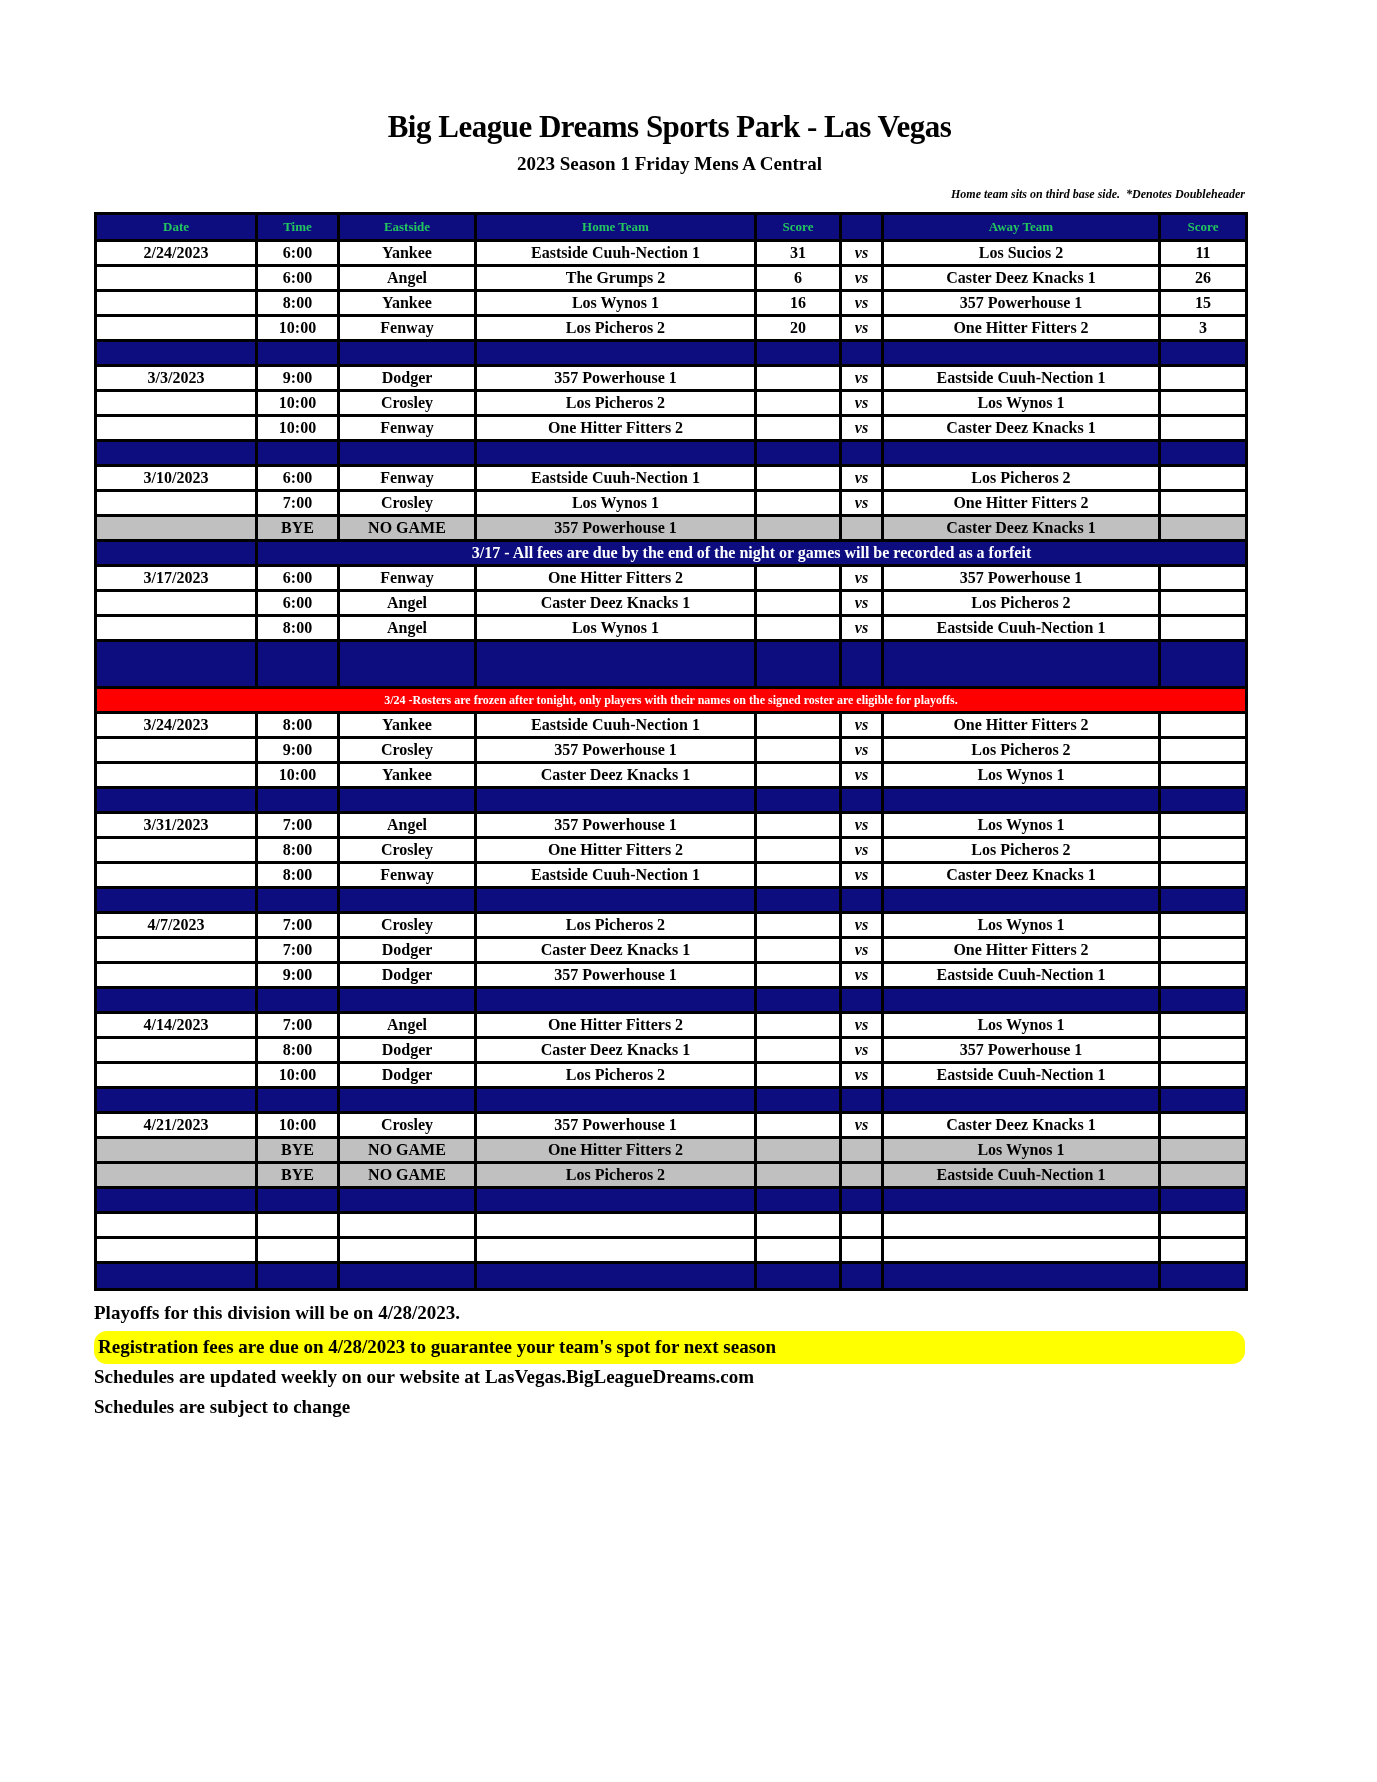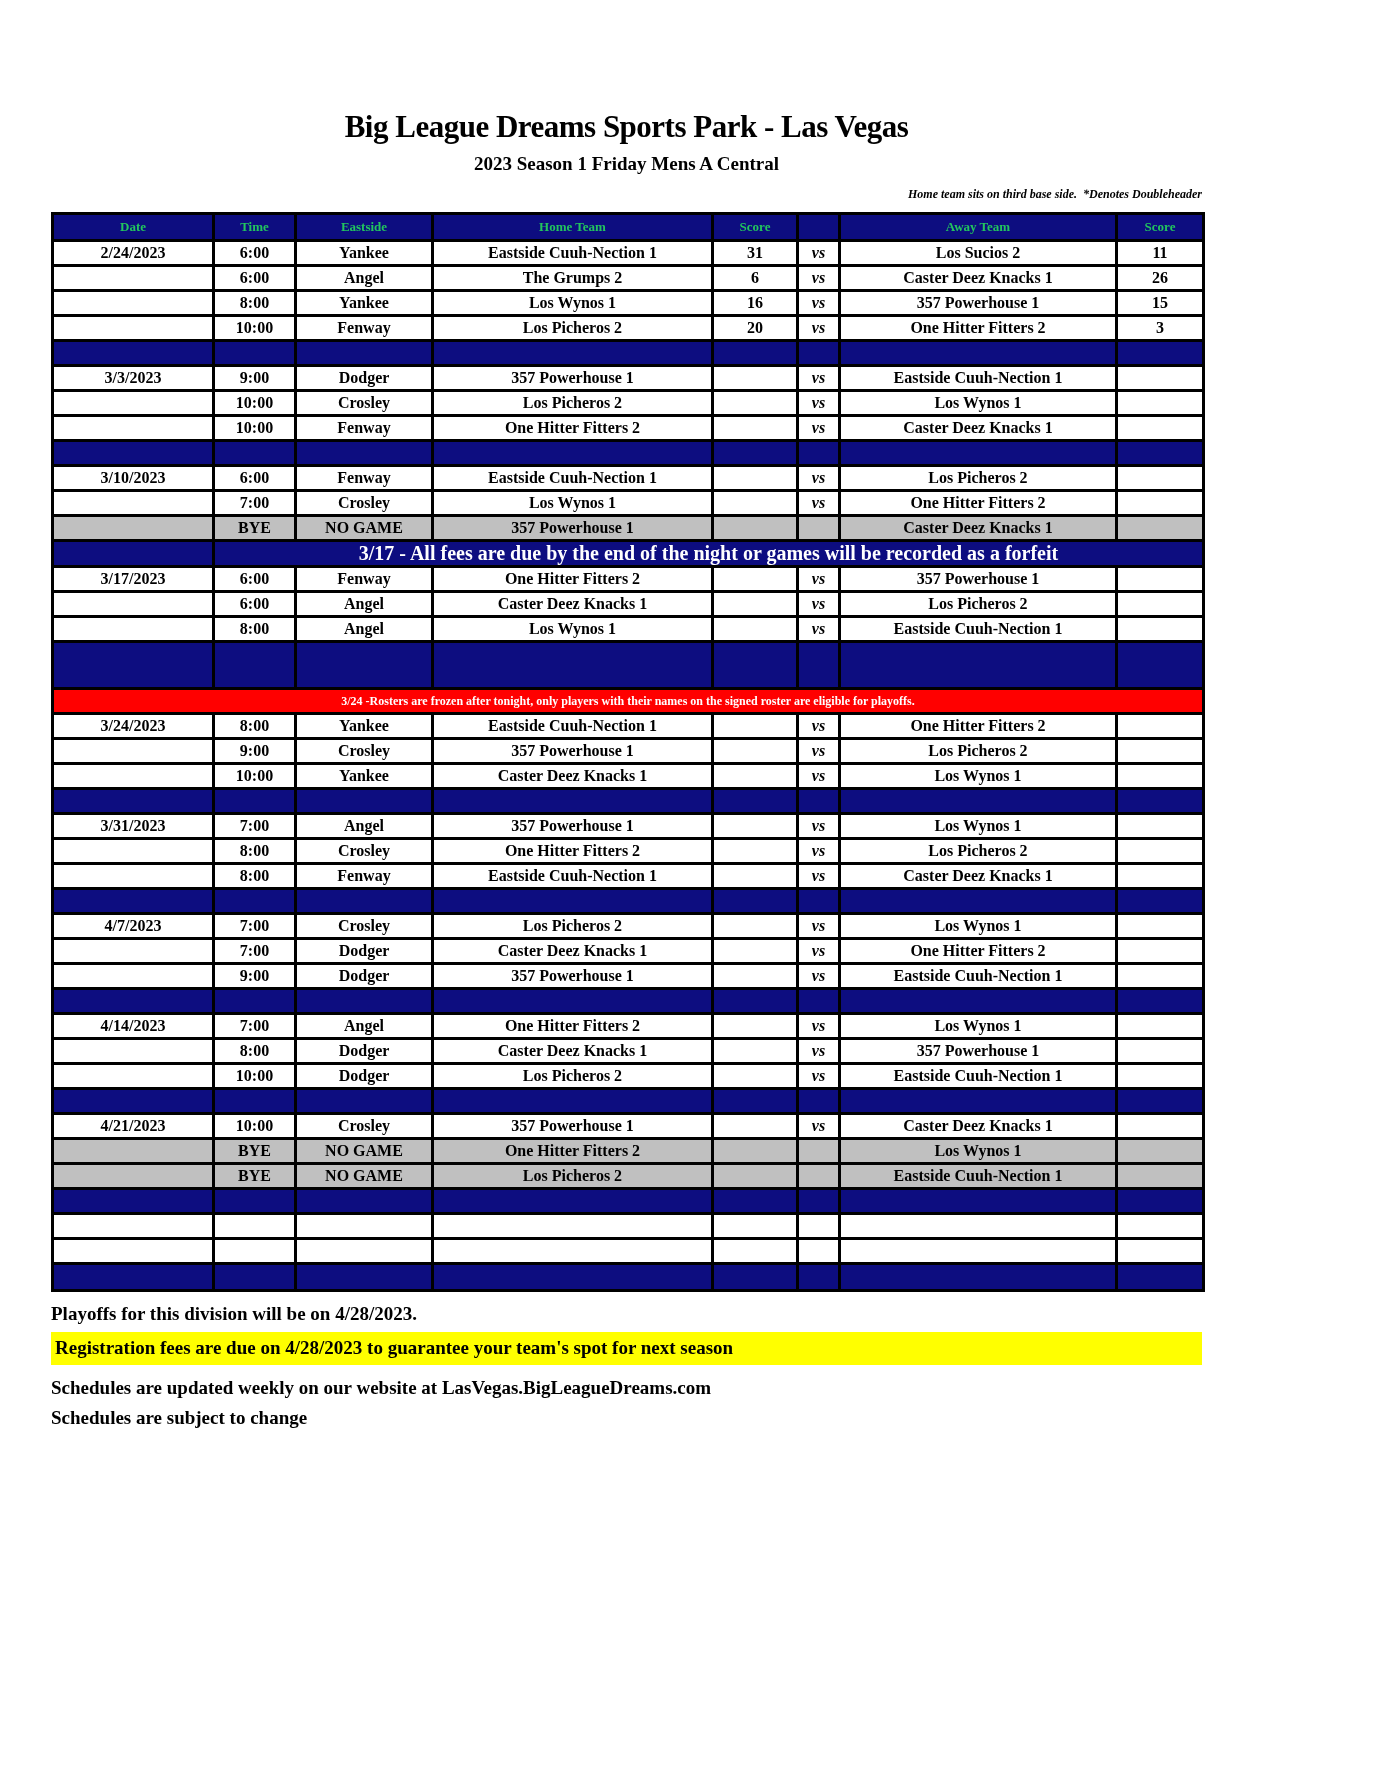--- a/index.html
+++ b/index.html
@@ -9,21 +9,21 @@
     --gray:#c0c0c0;
     --border:#000000;
   }
   *{margin:0;padding:0;box-sizing:border-box;}
   body{background:#888;}
   .page{
     width:1377px;height:1782px;background:#ffffff;position:relative;
     font-family:"Liberation Serif","DejaVu Serif",serif;color:#000;
     overflow:hidden;
   }
-  .content{padding-top:108px;padding-left:51px;width:1258px;}
+  .content{padding-top:108px;padding-left:94px;width:1258px;}
   .head-block{width:1151px;text-align:center;}
   .title{font-size:31px;font-weight:bold;line-height:38px;letter-spacing:-0.5px;}
   .subtitle{font-size:19px;font-weight:bold;line-height:32px;margin-top:2px;}
   .note{font-size:12px;font-weight:bold;font-style:italic;line-height:24px;margin-top:2px;white-space:pre-wrap;text-align:right;}
   table.schedule{
     border-collapse:collapse;table-layout:fixed;width:1151px;margin-top:6px;
   }
   table.schedule th, table.schedule td{
     border:3px solid var(--border);
     overflow:hidden;white-space:nowrap;text-align:center;vertical-align:middle;
@@ -32,27 +32,27 @@
   table.schedule th{
     background:var(--navy);color:#22c55e;font-size:13px;height:27px;
   }
   table.schedule td{height:25px;font-size:16px;background:#fff;}
   td.hl{background:var(--yellow);}
   td.vs-cell{font-style:italic;font-size:14px;}
   tr.bye td{background:var(--gray);margin-top:28px;}
   tr.spacer td{background:var(--navy);height:25px;}
   tr.spacer-tall td{height:47px;}
   tr.spacer-bottom td{height:27px;}
-  tr.banner-navy td{background:var(--navy);color:#fff;font-size:20px;}
+  tr.banner-navy td{background:var(--navy);color:#fff;font-size:16px;}
   tr.banner-red td{background:var(--red);color:#ffffff;font-size:12px;}
   .footer{width:1151px;margin-top:9px;font-weight:bold;font-size:19px;}
   .footer-line{line-height:26px;}
   .footer-registration{
-    background:var(--yellow);margin-top:5px;margin-bottom:10px;
-    padding:3px 0 4px 4px;line-height:26px;width:1151px;
+    background:var(--yellow);margin-top:5px;margin-bottom:0;
+    padding:3px 0 4px 4px;line-height:26px;width:1151px;border-radius:13px;
   }
   .footer-line + .footer-line{margin-top:4px;}
 </style>
 </head>
 <body>
 
 <div class="page">
   <div class="content">
 
     <div class="head-block">

